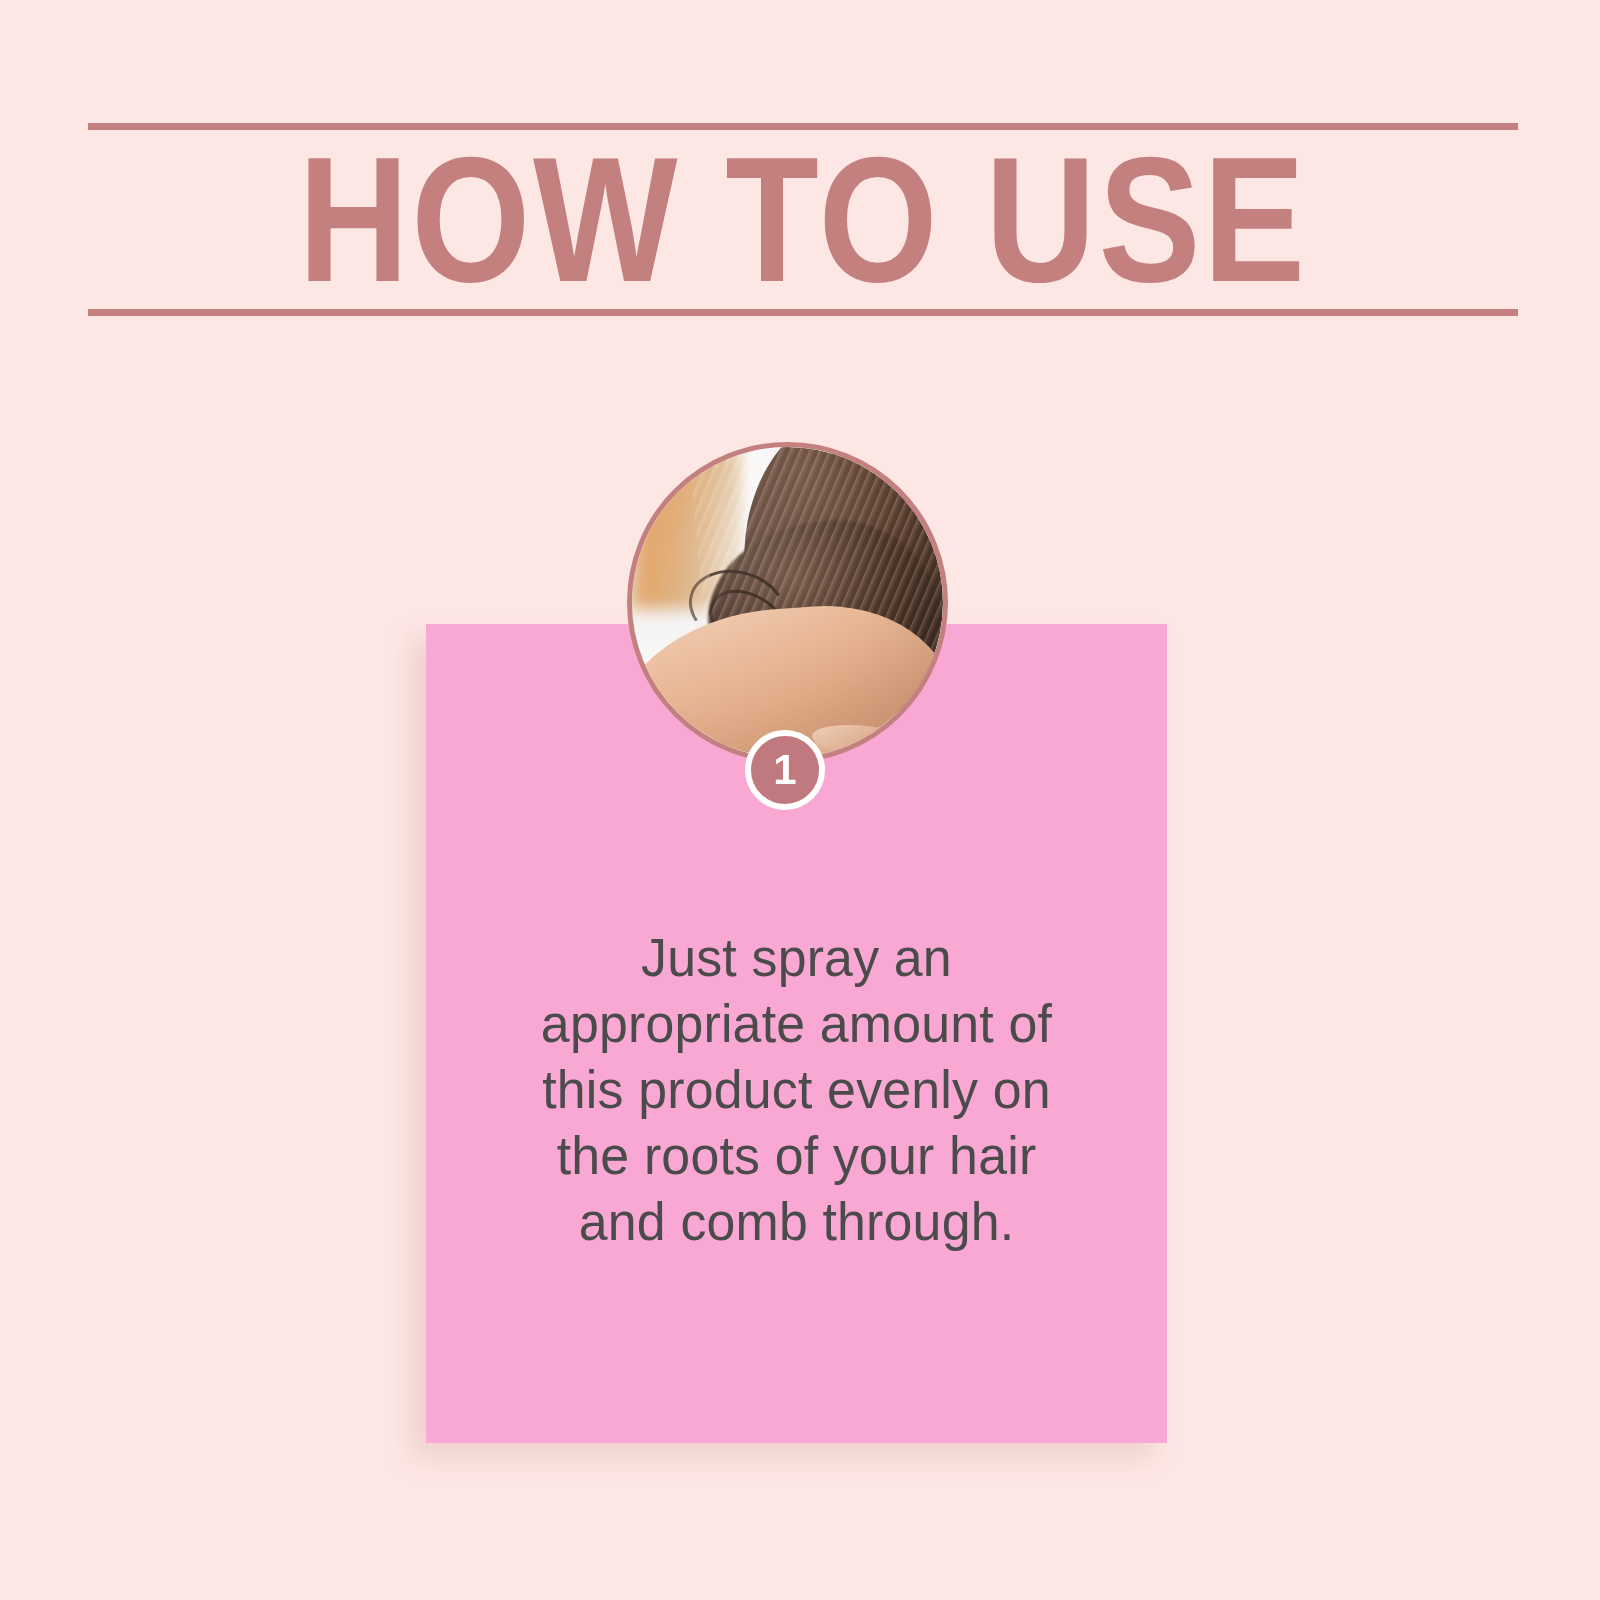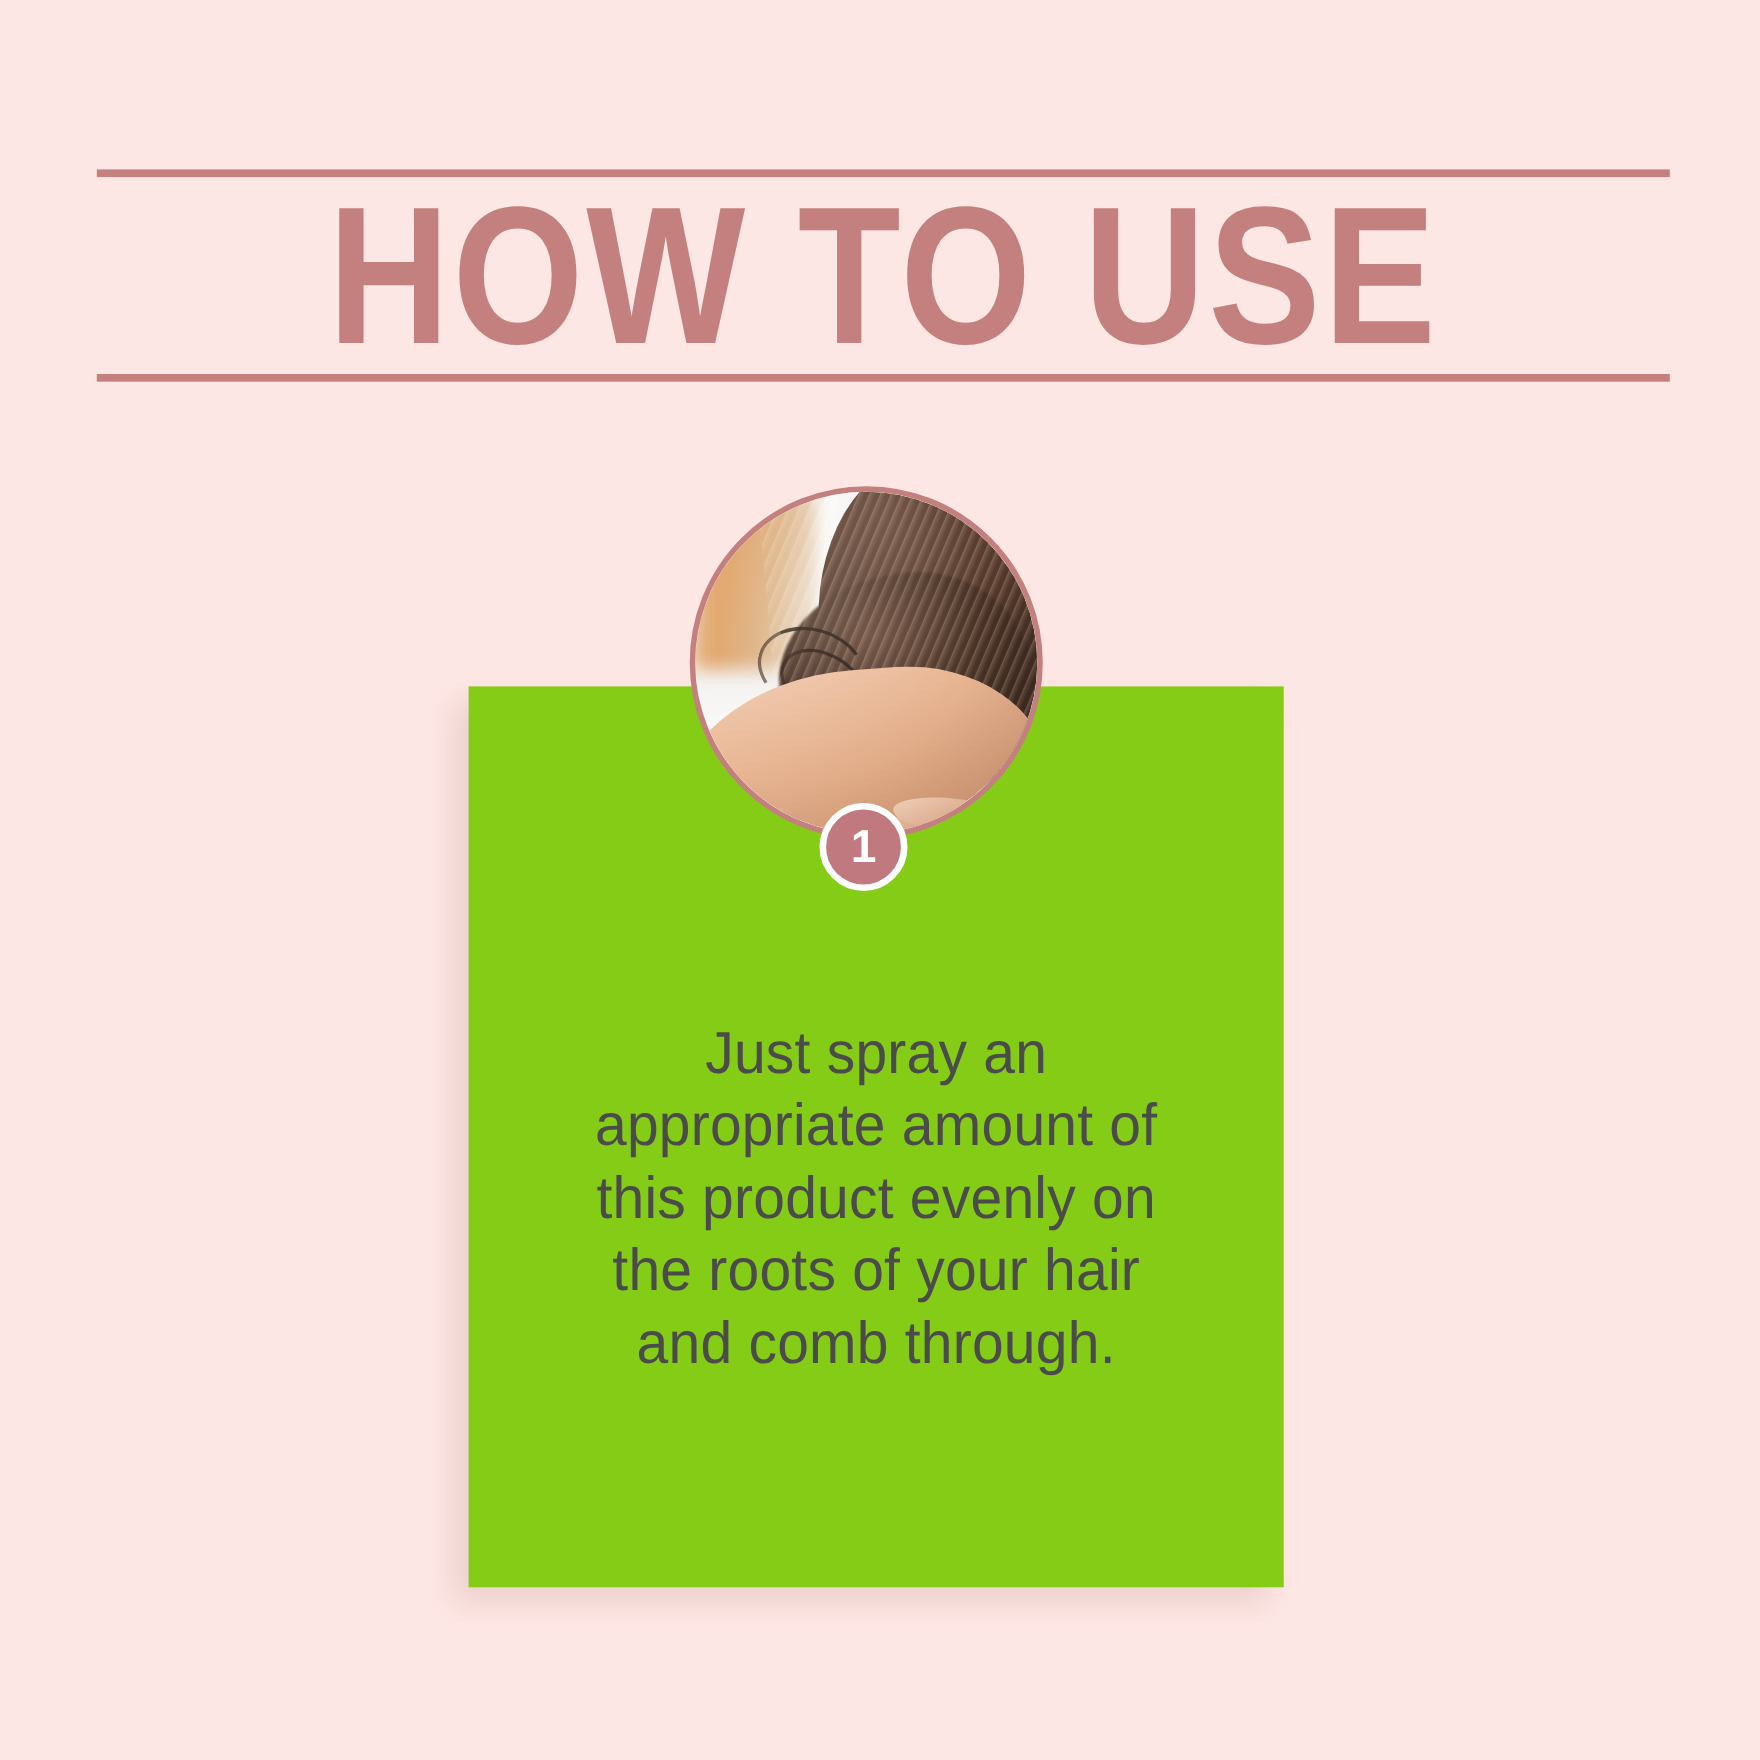--- a/index.html
+++ b/index.html
@@ -22,21 +22,20 @@
     overflow: hidden;
   }
 
   
   #header-block {
     position: absolute;
     left: 88px;
     top: 123px;
     width: 1430px;
     height: 166px;
-    margin-top: 31px;
   }
   .rule {
     position: absolute;
     left: 0;
     width: 1430px;
     height: 7px;
     background: #c4807f;
   }
   .rule.top  { top: 0px; }
   .rule.bottom { top: 186px; }
@@ -62,21 +61,21 @@
     user-select: none;
   }
 
   
   #step-card {
     position: absolute;
     left: 426px;
     top: 624px;
     width: 741px;
     height: 819px;
-    background: #84cc16;
+    background: #f9a8d4;
     box-shadow: -14px 14px 26px rgba(176, 120, 118, 0.20);
   }
 
   #step-text {
     position: absolute;
     left: 40px;
     right: 40px;
     top: 300px;
     text-align: center;
     color: #4b4b4b;

